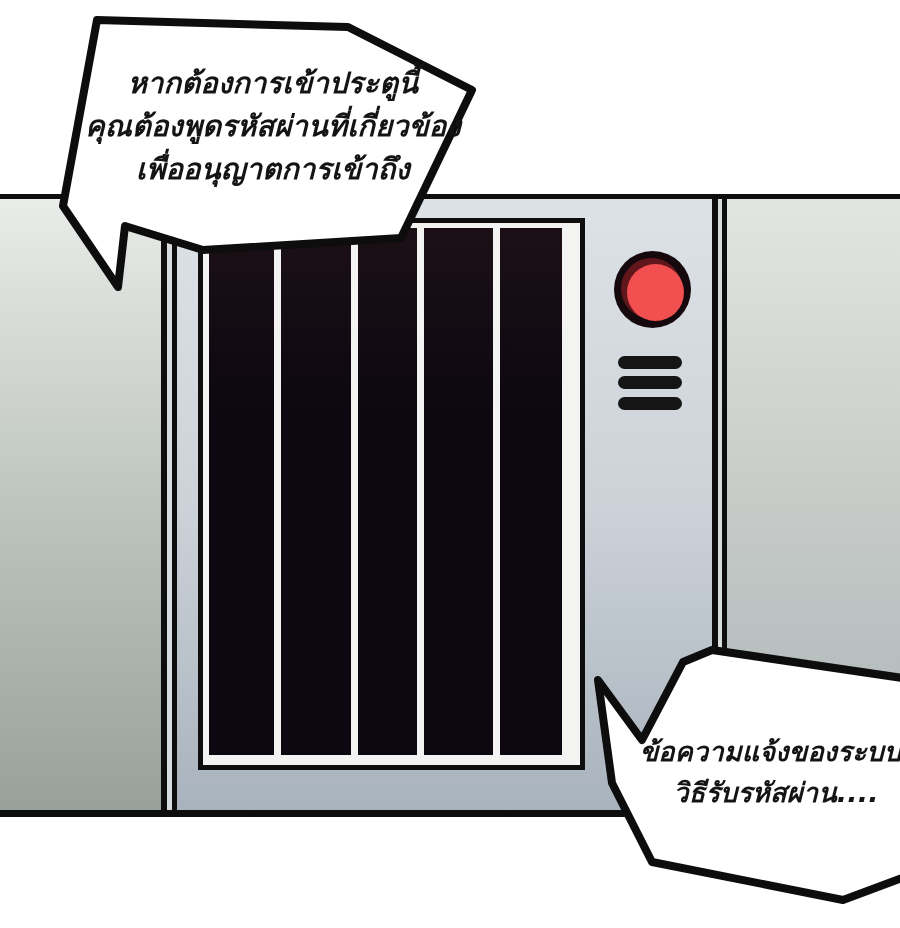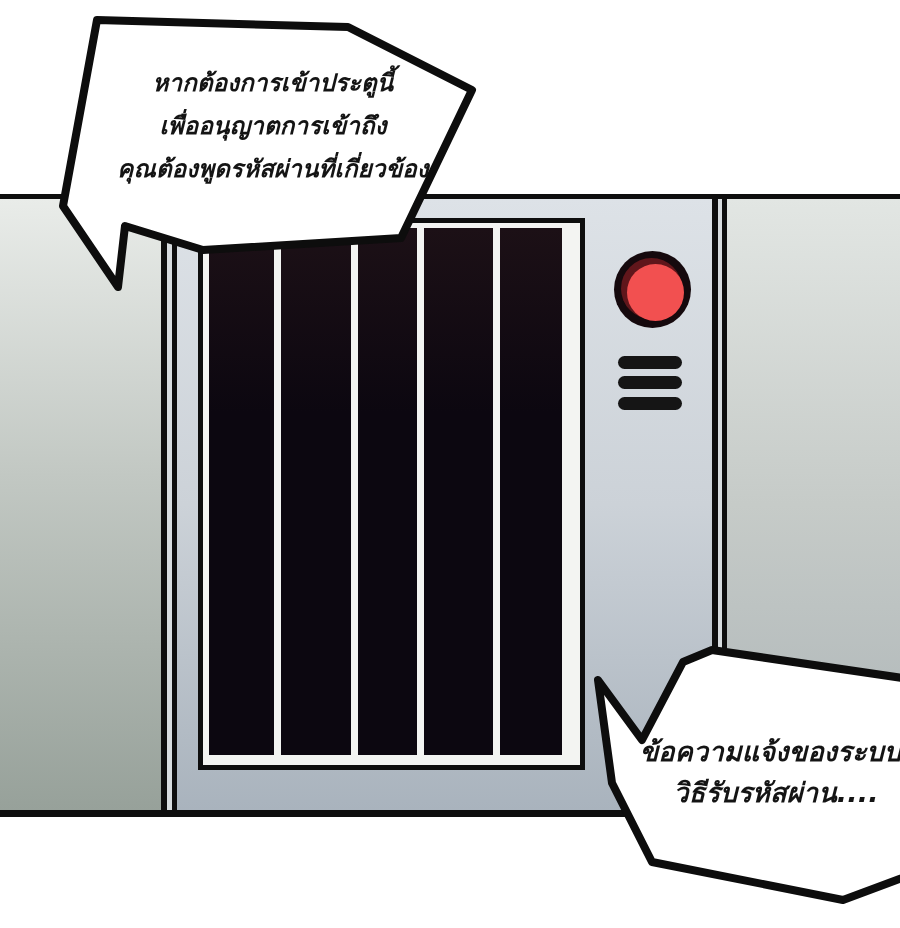--- a/index.html
+++ b/index.html
@@ -43,21 +43,21 @@
   .speaker-bar{position:absolute;left:0;width:64px;height:13px;border-radius:7px;background:#151515;}
   .speaker-bar:nth-child(1){top:0;}
   .speaker-bar:nth-child(2){top:20px;}
   .speaker-bar:nth-child(3){top:41px;}
 
   
   .bubbles-svg{left:0;top:0;width:900px;height:928px;z-index:5;pointer-events:none;}
   .bubble-text{z-index:6;transform:translateX(-50%);text-align:center;color:var(--text);
     font-style:italic;font-weight:600;white-space:nowrap;letter-spacing:.2px;}
   .bubble-text div{white-space:nowrap;}
-  .bubble-text-1{left:273px;top:62px;font-size:24px;line-height:43px;}
+  .bubble-text-1{left:273px;top:62px;font-size:29px;line-height:43px;}
   .bubble-text-2{left:776px;top:731px;font-size:27px;line-height:41px;}
 </style>
 </head>
 <body>
 
 <div id="canvas">
 
   <div class="abs wall-left"></div>
   <div class="abs door-panel"></div>
   <div class="abs wall-right"></div>
@@ -88,22 +88,22 @@
     <div class="speaker-bar"></div>
   </div>
 
   <svg class="abs bubbles-svg" width="900" height="928" viewBox="0 0 900 928">
     <polygon points="97,20 348,27 472,90 401,238 203,250 125,226 118,287 63,206" fill="#ffffff" stroke="#0d0d0d" stroke-width="8" stroke-linejoin="round"></polygon>
     <polygon points="683,662 712,650 950,685 950,860 843,900 652,862 612,783 598,680 642,740" fill="#ffffff" stroke="#0d0d0d" stroke-width="8" stroke-linejoin="round"></polygon>
   </svg>
 
   <div class="abs bubble-text bubble-text-1">
     <div>หากต้องการเข้าประตูนี้</div>
+    <div>คุณต้องพูดรหัสผ่านที่เกี่ยวข้อง</div>
     <div>เพื่ออนุญาตการเข้าถึง</div>
-    <div>คุณต้องพูดรหัสผ่านที่เกี่ยวข้อง</div>
   </div>
 
   <div class="abs bubble-text bubble-text-2">
     <div>ข้อความแจ้งของระบบ:</div>
     <div>วิธีรับรหัสผ่าน....</div>
   </div>
 
 </div>
 
 </body></html>

